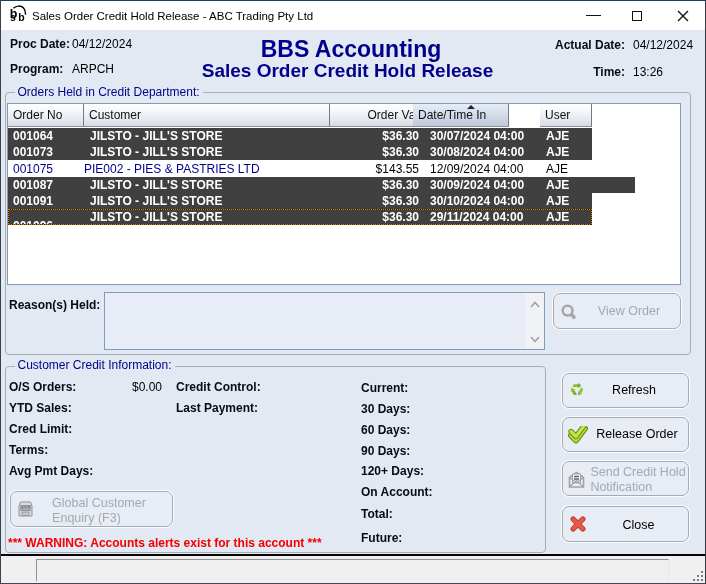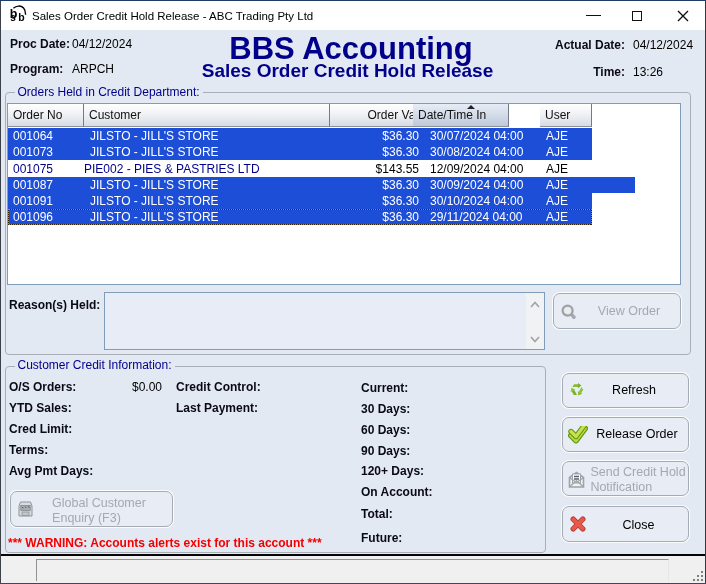--- a/index.html
+++ b/index.html
@@ -15,21 +15,21 @@
   .btn{position:absolute;background:#E7ECF5;border:1px solid #A6ABB3;border-radius:7px;box-shadow:0 0 0 1px rgba(255,255,255,.85);box-sizing:border-box;display:flex;align-items:center;justify-content:center;}
   .btntx{font-size:12.5px;line-height:15px;color:#000;white-space:nowrap;text-align:left;}
   .dis{color:#A5A9AF;}
   
   #titlebar{position:absolute;left:1px;top:1px;width:704px;height:29px;background:#FFFFFF;}
   
   #lv{position:absolute;left:7px;top:103px;width:672px;height:180px;background:#FFF;border:1px solid #7F9DB9;}
   .hc{position:absolute;top:0;height:23px;background:linear-gradient(180deg,#FFFFFF 0%,#F0F2F5 45%,#D8DCE4 100%);border-right:1px solid #757B86;border-bottom:1px solid #8A919C;font-size:12px;color:#111;box-sizing:border-box;}
   .hct{position:absolute;top:4px;left:5px;white-space:nowrap;}
   .row{position:absolute;left:0px;width:584px;height:16px;font-size:12px;}
-  .sel{background:#1d4ed8;color:#FFF;}
+  .sel{background:#404040;color:#FFF;font-weight:bold;}
   .c{position:absolute;top:1px;white-space:nowrap;}
 </style>
 </head>
 <body>
 <div id="win">
 
   <div id="titlebar">
     <svg class="abs" style="left:9px;top:4px" width="18" height="22" viewBox="0 0 18 22">
       <path d="M3.4 3.2 C 6.2 0.6, 11.0 0.2, 13.6 3.0 C 15.1 4.6, 15.6 7.2, 15.6 9.8" fill="none" stroke="#000" stroke-width="1.4"></path>
       <text x="-0.2" y="12.8" font-size="12.5" font-weight="bold" fill="#000">b</text>
@@ -45,21 +45,21 @@
   </div>
 
   <div class="abs lbl" style="left:10px;top:37px;">Proc Date:</div>
   <div class="abs val" style="left:72px;top:37px;">04/12/2024</div>
   <div class="abs lbl" style="left:10px;top:61.5px;">Program:</div>
   <div class="abs val" style="left:72px;top:61.5px;">ARPCH</div>
   <div class="abs lbl" style="right:81px;top:38px;">Actual Date:</div>
   <div class="abs val" style="left:633px;top:38px;">04/12/2024</div>
   <div class="abs lbl" style="right:81px;top:65px;">Time:</div>
   <div class="abs val" style="left:633px;top:65px;">13:26</div>
-  <div class="abs navy b" style="left:0;top:36px;width:702px;text-align:center;font-size:31px;line-height:26px;">BBS Accounting</div>
+  <div class="abs navy b" style="left:0;top:36px;width:702px;text-align:center;font-size:23px;line-height:26px;">BBS Accounting</div>
   <div class="abs navy b" style="left:0;top:59.5px;width:695px;text-align:center;font-size:19px;line-height:22px;">Sales Order Credit Hold Release</div>
 
   <div class="gbox" style="left:5px;top:92px;width:684px;height:260.5px;"></div>
   <div class="glab" style="left:14.5px;top:85px;">Orders Held in Credit Department:</div>
 
   <div id="lv">
     <div class="hc" style="left:76px;width:246px;">
         <span class="hct">Customer</span>
       </div>
     <div class="hc" style="left:0;width:76px;">
@@ -105,21 +105,21 @@
         <span class="c" style="left:538px;">AJE</span>
       </div>
     <div class="row sel" style="top:89.1px;">
         <span class="c" style="left:5px;">001091</span>
         <span class="c" style="left:82px;">JILSTO - JILL'S STORE</span>
         <span class="c" style="left:322px;width:89px;text-align:right;">$36.30</span>
         <span class="c" style="left:422px;">30/10/2024 04:00</span>
         <span class="c" style="left:538px;">AJE</span>
       </div>
     <div class="row sel" style="top:105.4px;">
-        <span class="c" style="left:5px;">001096</span>
+        <span class="c" style="left:5px;margin-top:9px;">001096</span>
         <span class="c" style="left:82px;">JILSTO - JILL'S STORE</span>
         <span class="c" style="left:322px;width:89px;text-align:right;">$36.30</span>
         <span class="c" style="left:422px;">29/11/2024 04:00</span>
         <span class="c" style="left:538px;">AJE</span>
       <i style="position:absolute;left:0;top:0;width:100%;height:1px;background:repeating-linear-gradient(90deg,#332000 0 1px,#D4820A 1px 2px);"></i>
       <i style="position:absolute;left:0;bottom:0;width:100%;height:1px;background:repeating-linear-gradient(90deg,#332000 0 1px,#D4820A 1px 2px);"></i>
       <i style="position:absolute;left:0;top:0;width:1px;height:100%;background:repeating-linear-gradient(0deg,#332000 0 1px,#D4820A 1px 2px);"></i>
       <i style="position:absolute;right:0;top:0;width:1px;height:100%;background:repeating-linear-gradient(0deg,#332000 0 1px,#D4820A 1px 2px);"></i>
       </div>
   </div>

